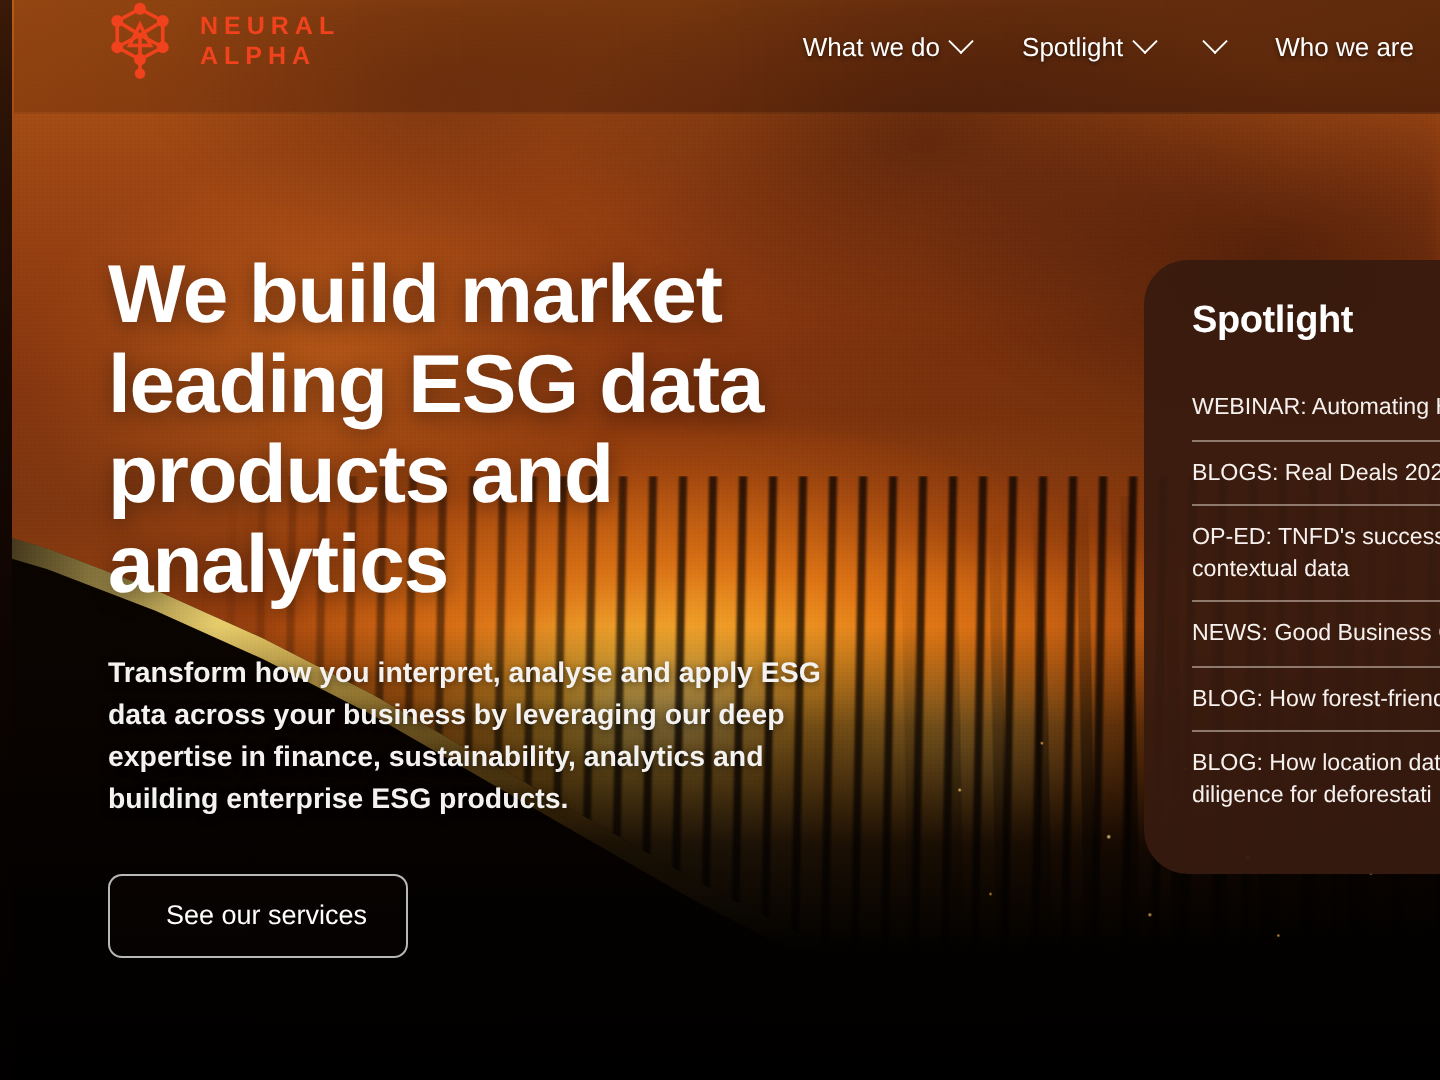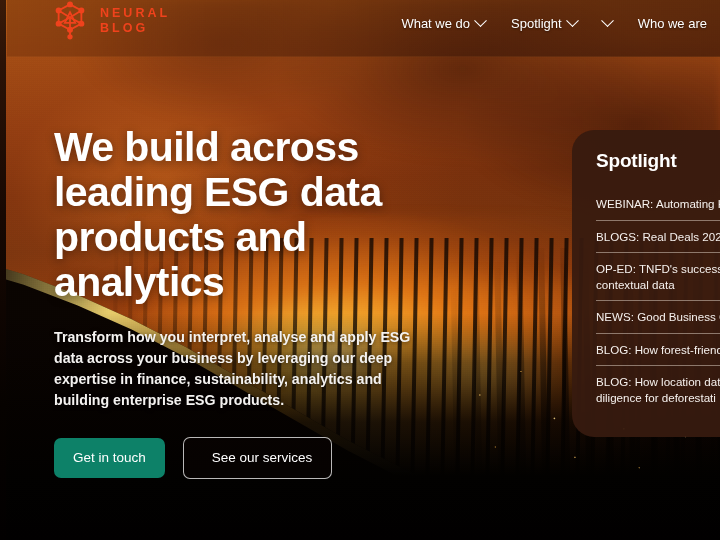--- a/index.html
+++ b/index.html
@@ -448,21 +448,21 @@
           <circle cx="11" cy="12" r="3.4"></circle>
           <circle cx="37" cy="12" r="3.4"></circle>
           <circle cx="11" cy="27" r="3.4"></circle>
           <circle cx="37" cy="27" r="3.4"></circle>
           <circle cx="24" cy="34" r="3.4"></circle>
           <circle cx="24" cy="42" r="3.0"></circle>
         </g>
       </svg>
       <div class="logo-text">
         <span class="logo-line">NEURAL</span>
-        <span class="logo-line">BLOG</span>
+        <span class="logo-line">ALPHA</span>
       </div>
     </div>
 
     <nav class="nav">
 
       <div class="nav-item">
         <span>What we do</span>
         <span class="chev"></span>
       </div>
 
@@ -476,24 +476,23 @@
       </div>
 
       <div class="nav-item">
         <span>Who we are</span>
       </div>
 
     </nav>
   </div>
 
   <div class="hero">
-    <h1 class="hero-title">We build across leading ESG data products and analytics</h1>
+    <h1 class="hero-title">We build market leading ESG data products and analytics</h1>
     <p class="hero-sub">Transform how you interpret, analyse and apply ESG data across your business by leveraging our deep expertise in finance, sustainability, analytics and building enterprise ESG products.</p>
     <div class="hero-actions">
-      <button class="btn btn-primary">Get in touch</button>
       <button class="btn btn-secondary">See our services</button>
     </div>
   </div>
 
   <aside class="spotlight">
     <div class="spotlight-title">Spotlight</div>
     <div class="spot-list">
       <div class="spot-item">WEBINAR: Automating H</div>
       <div class="spot-item">BLOGS: Real Deals 2024</div>
       <div class="spot-item wrap">OP-ED: TNFD's success contextual data</div>

